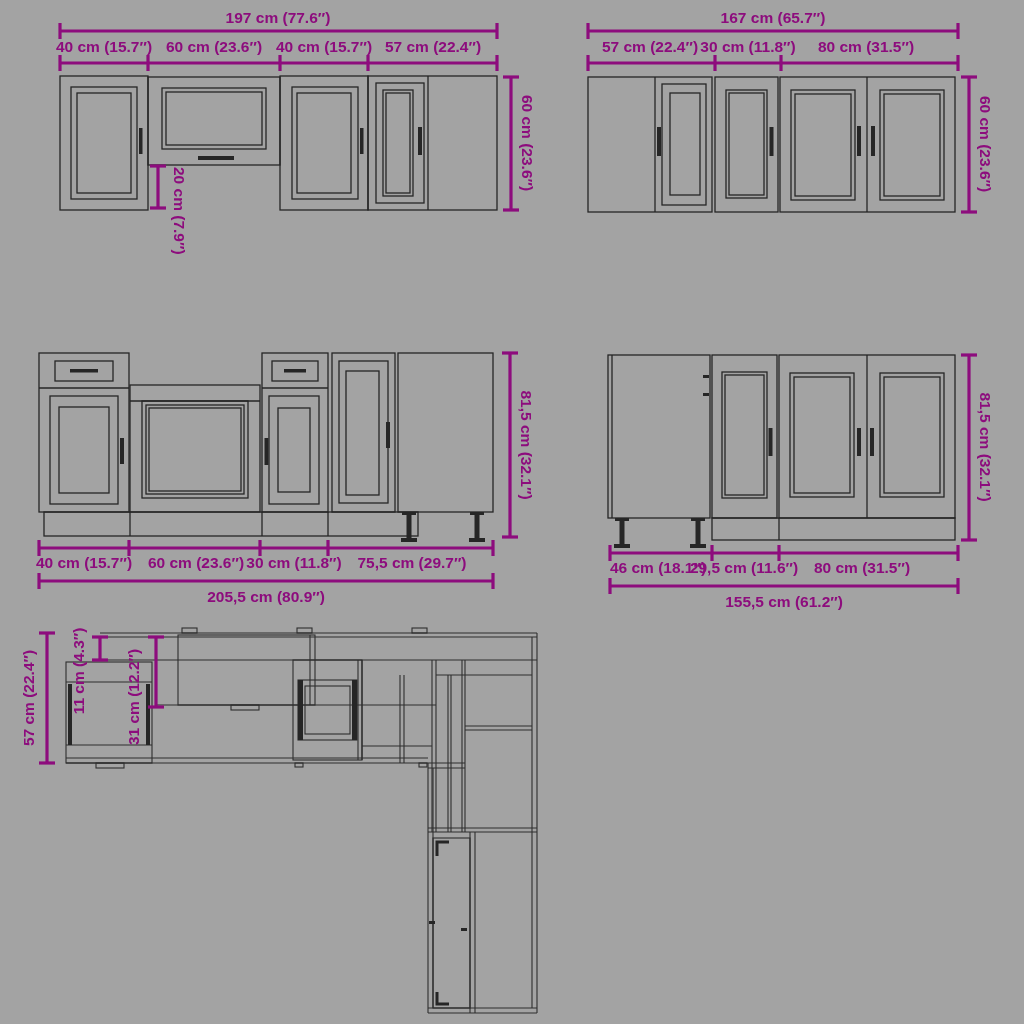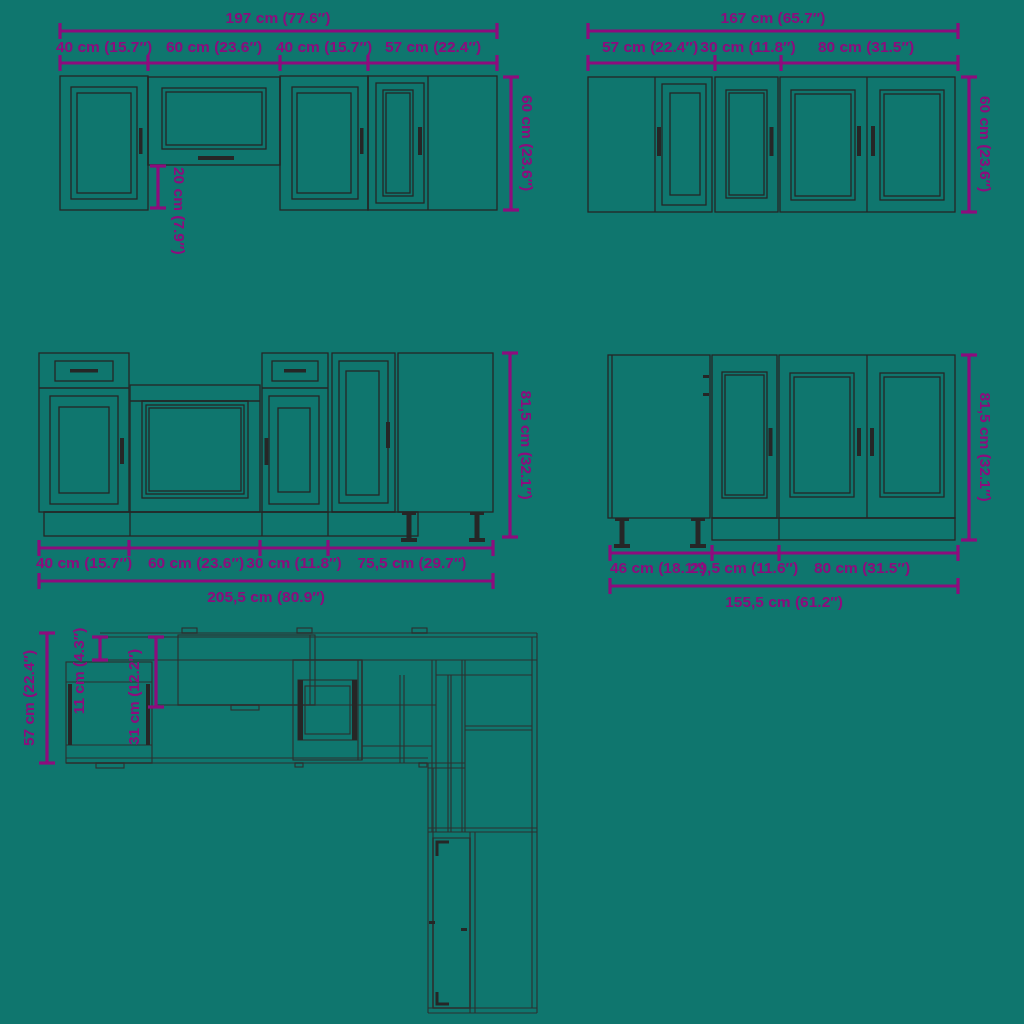--- a/index.html
+++ b/index.html
@@ -1,16 +1,16 @@
 <!DOCTYPE html>
 <html style="--dim: #8d0c7d;"><head>
 <meta charset="utf-8">
 <style>
   html,body{margin:0;padding:0;background:#ffffff;}
-  .stage{position:relative;width:1024px;height:1024px;background:#0f766e;overflow:hidden;}
+  .stage{position:relative;width:1024px;height:1024px;background:#a3a3a3;overflow:hidden;}
   svg{position:absolute;left:0;top:0;}
   .blk{fill:none;stroke:#262626;stroke-width:1.3px;}
   .thin{fill:none;stroke:#2e2e2e;stroke-width:1.1px;}
   .fb{fill:#262626;stroke:none;}
   .dl{stroke:var(--dim,#8d0c7d);stroke-width:3.2px;fill:none;}
   .dt{fill:var(--dim,#8d0c7d);font-family:"Liberation Sans","DejaVu Sans",sans-serif;
       font-weight:bold;font-size:15.5px;}
   .bk3{stroke:#262626;stroke-width:3px;fill:none;}
 </style>
 </head>

